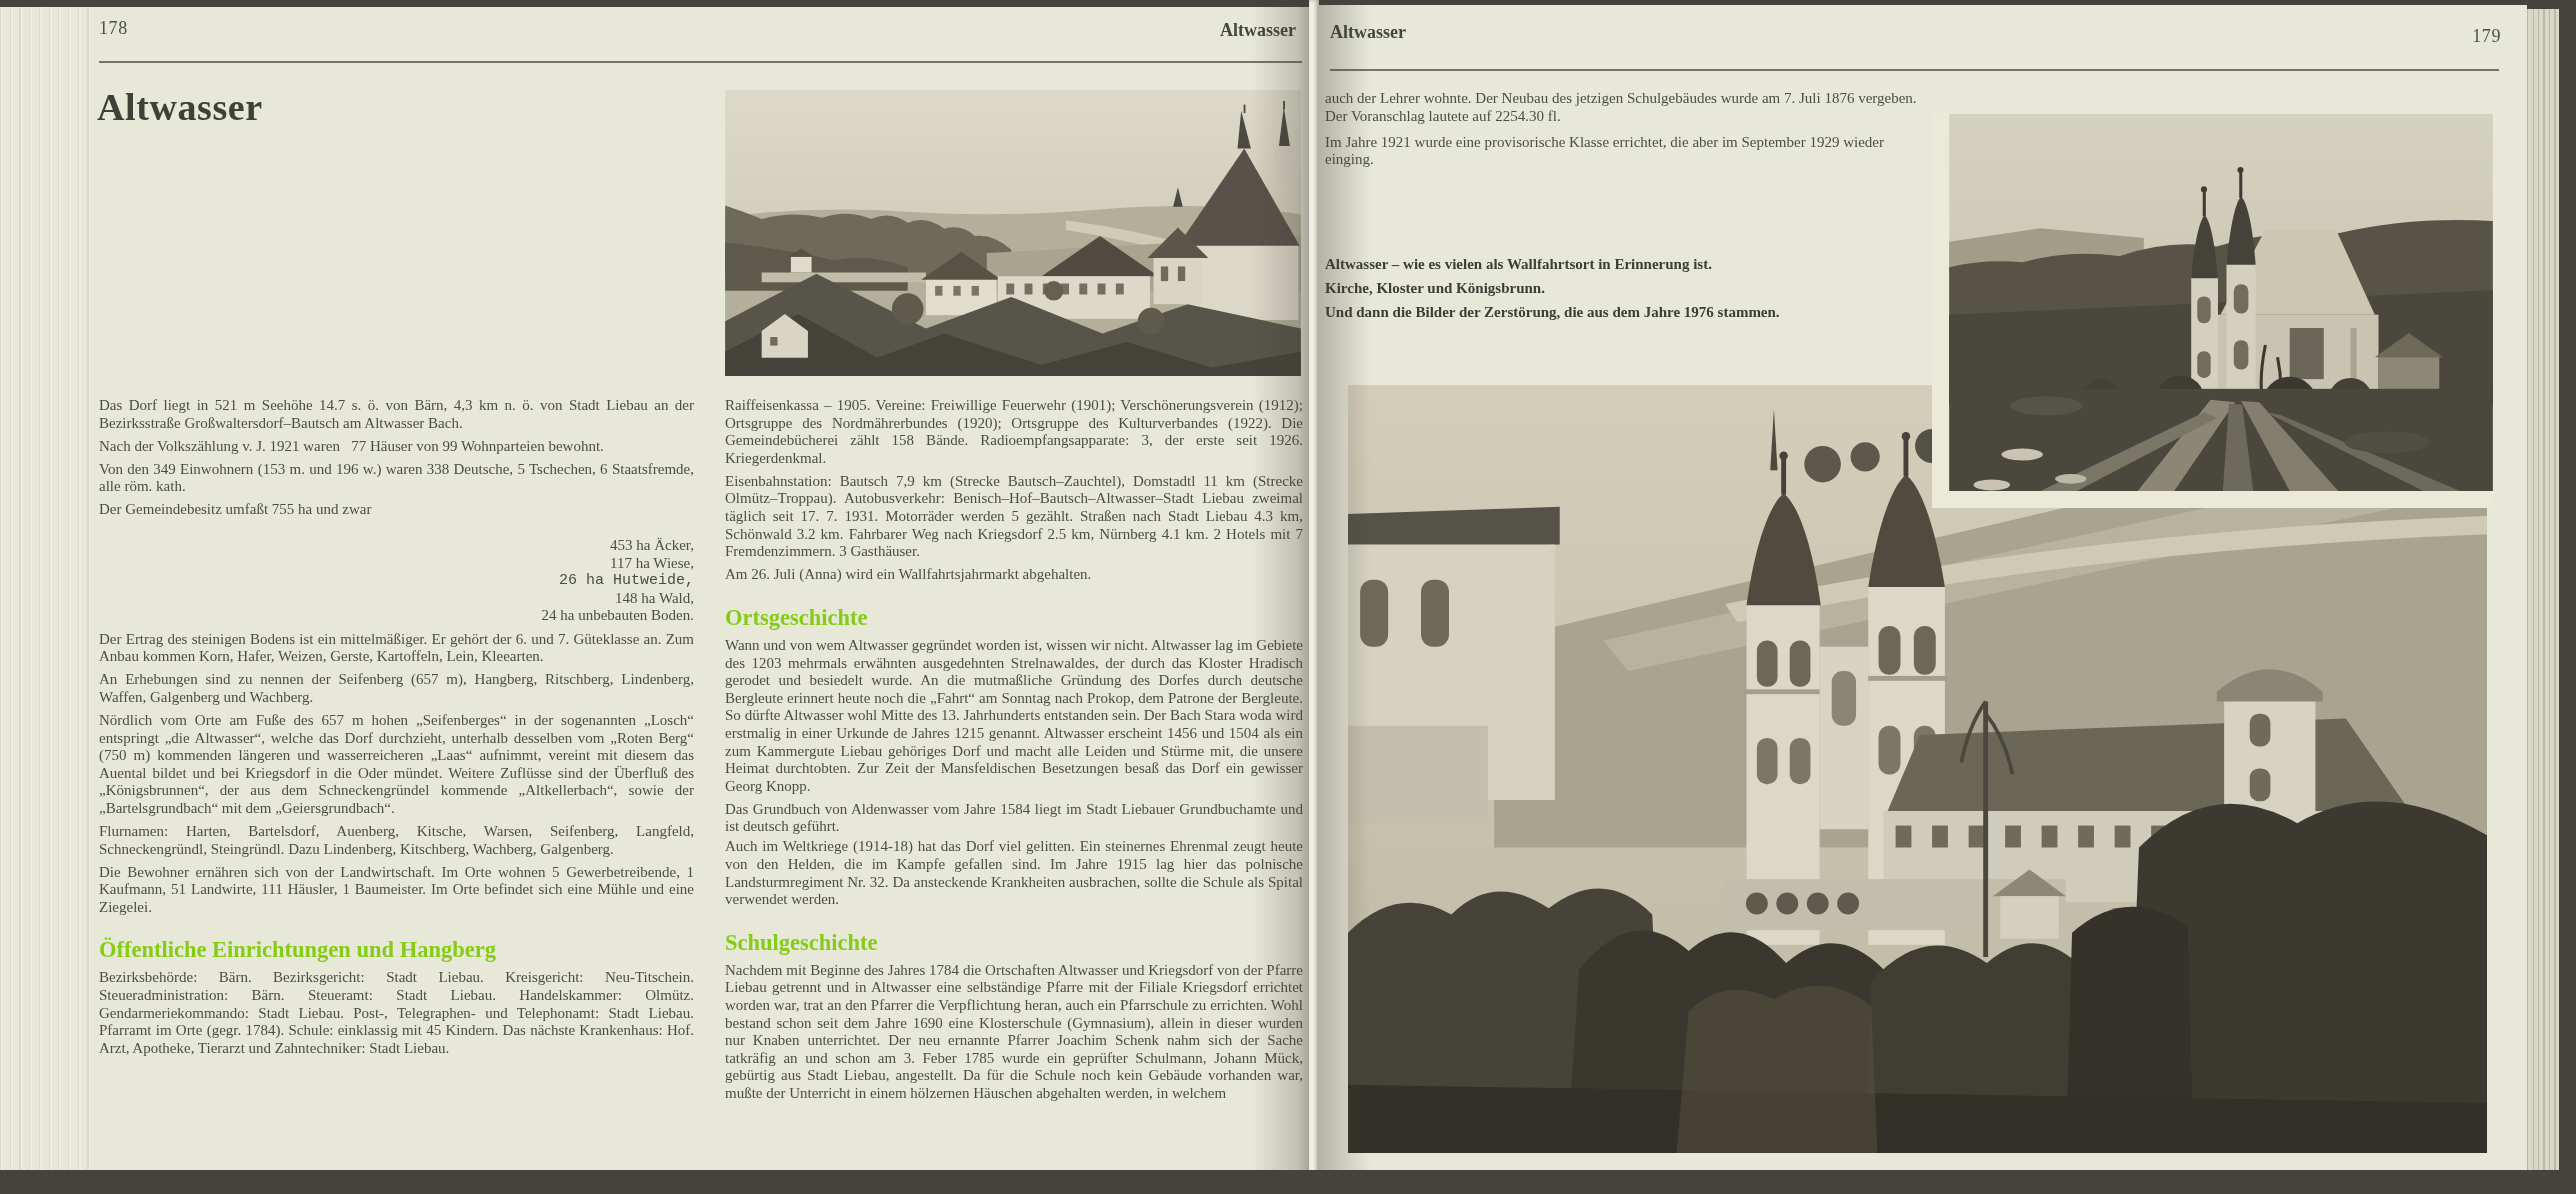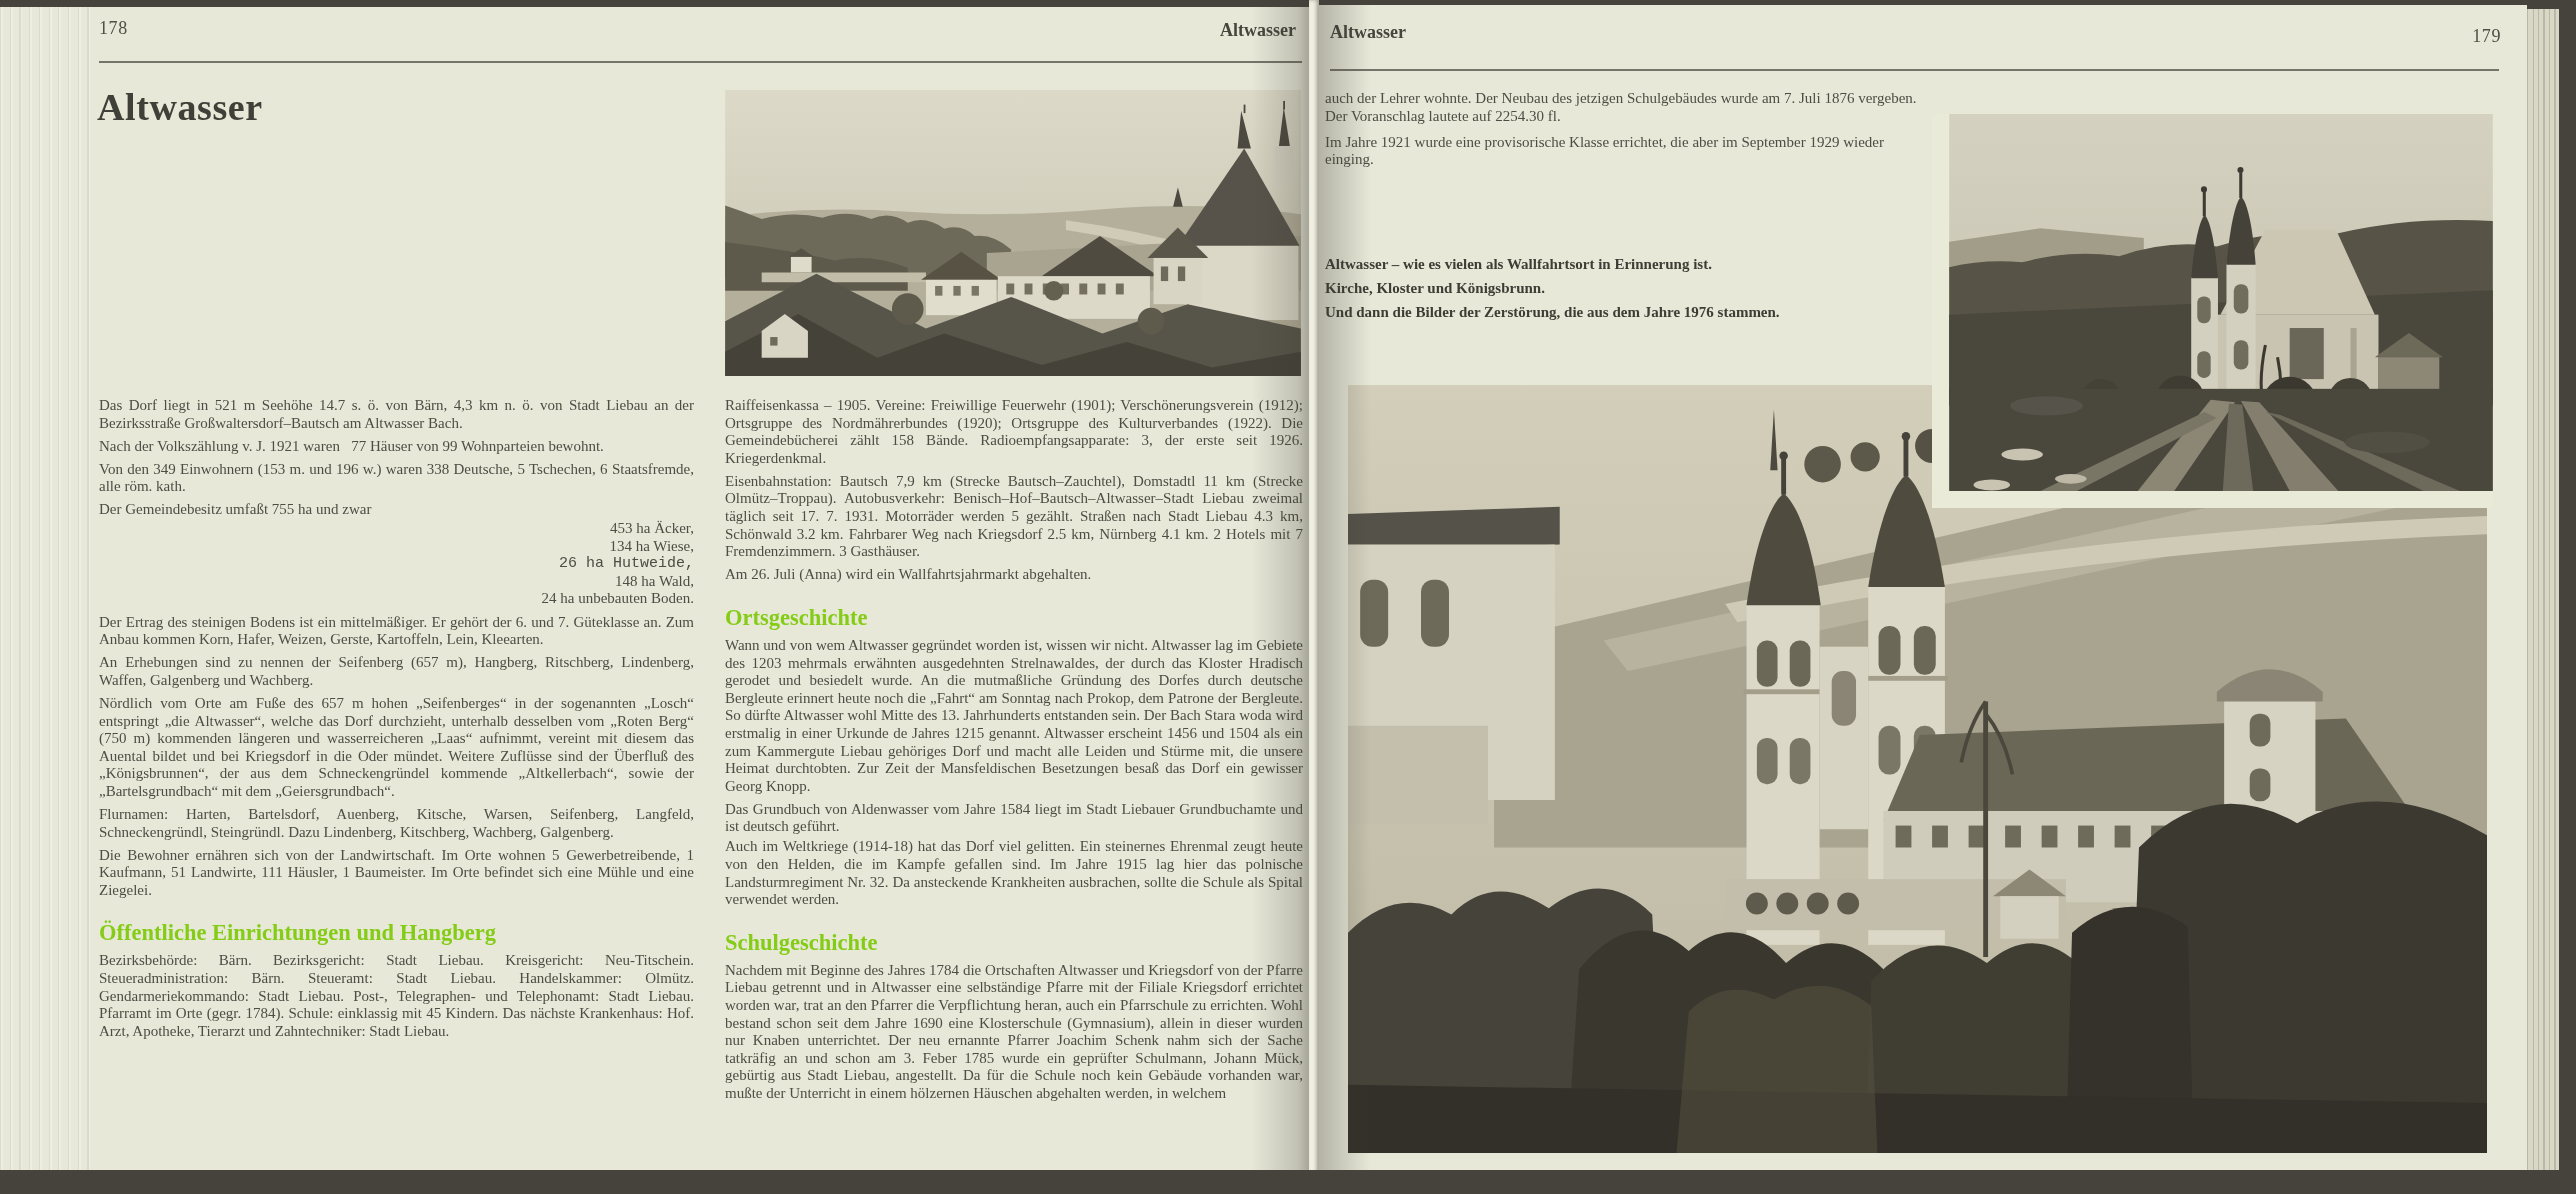--- a/index.html
+++ b/index.html
@@ -41,24 +41,24 @@
   <div class="pagenum" style="left:99px;top:18px;">178</div>
   <div class="runhead" style="left:1034px;top:19.5px;width:262px;text-align:right;">Altwasser</div>
   <div class="rule" style="left:99px;top:61px;width:1203px;"></div>
 
   <div class="doc-title" style="left:97px;top:85px;">Altwasser</div>
 
   <div class="col" style="left:99px;top:397px;width:595px;">
     <p>Das Dorf liegt in 521 m Seehöhe 14.7 s. ö. von Bärn, 4,3 km n. ö. von Stadt Liebau an der Bezirksstraße Großwaltersdorf–Bautsch am Altwasser Bach.</p>
     <p>Nach der Volkszählung v. J. 1921 waren&nbsp;&nbsp; 77 Häuser von 99 Wohnparteien bewohnt.</p>
     <p>Von den 349 Einwohnern (153 m. und 196 w.) waren 338 Deutsche, 5 Tschechen, 6 Staatsfremde, alle röm. kath.</p>
-    <p style="margin-bottom:1px;">Der Gemeindebesitz umfaßt 755 ha und zwar</p>
+    <p style="margin-bottom:18px;">Der Gemeindebesitz umfaßt 755 ha und zwar</p>
     <div class="landlist">
       <div style="margin-left:6px;">453 ha Äcker,</div>
-      <div>134 ha Wiese,</div>
+      <div>117 ha Wiese,</div>
       <div style="margin-left:17px;font-family:Liberation Mono, monospace;">26 ha Hutweide,</div>
       <div style="margin-left:2.4px;">148 ha Wald,</div>
       <div style="margin-left:30px;">24 ha unbebauten Boden.</div>
     </div>
     <p>Der Ertrag des steinigen Bodens ist ein mittelmäßiger. Er gehört der 6. und 7. Güteklasse an. Zum Anbau kommen Korn, Hafer, Weizen, Gerste, Kartoffeln, Lein, Kleearten.</p>
     <p>An Erhebungen sind zu nennen der Seifenberg (657 m), Hangberg, Ritschberg, Lindenberg, Waffen, Galgenberg und Wachberg.</p>
     <p>Nördlich vom Orte am Fuße des 657 m hohen „Seifenberges“ in der sogenannten „Losch“ entspringt „die Altwasser“, welche das Dorf durchzieht, unterhalb desselben vom „Roten Berg“ (750 m) kommenden längeren und wasserreicheren „Laas“ aufnimmt, vereint mit diesem das Auental bildet und bei Kriegsdorf in die Oder mündet. Weitere Zuflüsse sind der Überfluß des „Königsbrunnen“, der aus dem Schneckengründel kommende „Altkellerbach“, sowie der „Bartelsgrundbach“ mit dem „Geiersgrundbach“.</p>
     <p>Flurnamen: Harten, Bartelsdorf, Auenberg, Kitsche, Warsen, Seifenberg, Langfeld, Schneckengründl, Steingründl. Dazu Lindenberg, Kitschberg, Wachberg, Galgenberg.</p>
     <p>Die Bewohner ernähren sich von der Landwirtschaft. Im Orte wohnen 5 Gewerbetreibende, 1 Kaufmann, 51 Landwirte, 111 Häusler, 1 Baumeister. Im Orte befindet sich eine Mühle und eine Ziegelei.</p>
     <div class="sechead">Öffentliche Einrichtungen und Hangberg</div>

